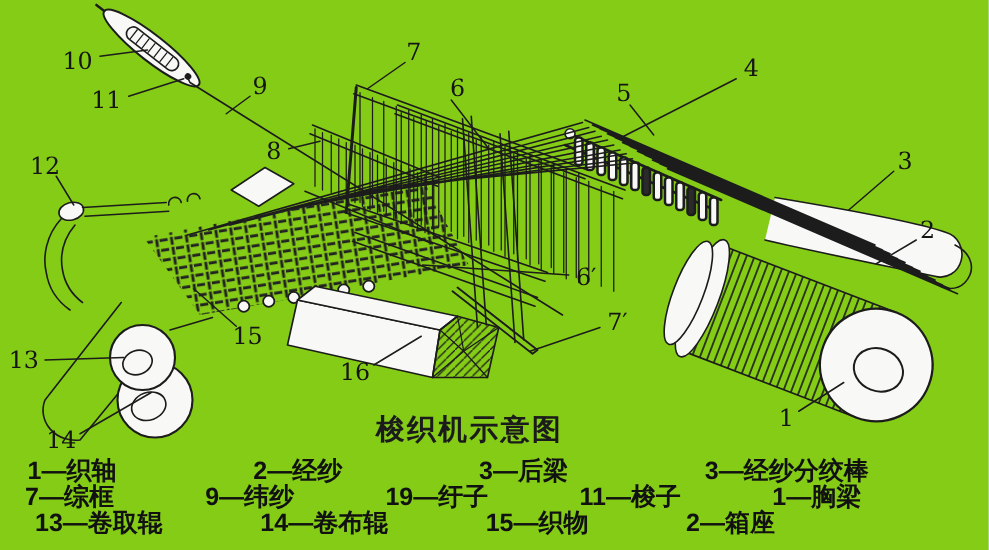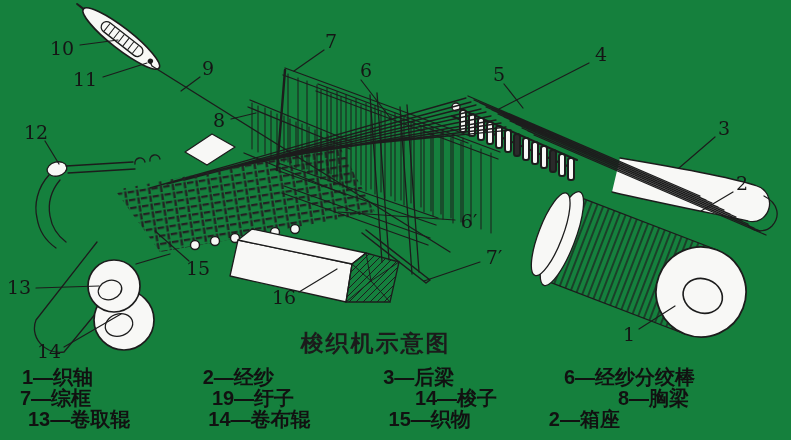--- a/index.html
+++ b/index.html
@@ -1,16 +1,16 @@
 <!DOCTYPE html>
 <html><head>
 <meta charset="utf-8">
 <style>
   html,body{margin:0;padding:0;background:#e8e8e8;}
-  .page{position:relative;width:791px;height:440px;background:#15803d;overflow:hidden;
+  .page{position:relative;width:791px;height:440px;background:#84cc16;overflow:hidden;
         font-family:"Liberation Sans",sans-serif;}
   .stage{position:absolute;left:0;top:0;width:791px;height:362px;}
   .plabel{font-family:"DejaVu Serif",serif;font-size:19px;}
   .title{position:absolute;top:328px;left:0;width:791px;text-align:center;
          padding-right:40px;box-sizing:border-box;
          font-size:23px;font-weight:700;color:#1b1b1b;letter-spacing:2px;font-family:Liberation Serif, serif;}
   .legend{position:absolute;top:367px;left:0;width:701px;color:#111;
           font-weight:700;font-size:20px;line-height:21px;}
   .lrow{display:flex;justify-content:space-between;white-space:nowrap;}
   .r1{padding:0 6px 0 22px;}
@@ -195,27 +195,28 @@
     </g>
   </svg>
 
   <div class="title">梭织机示意图</div>
 
   <div class="legend">
     <div class="lrow r1">
       <span>1—织轴</span>
       <span>2—经纱</span>
       <span>3—后梁</span>
-      <span>6—经纱分绞棒</span>
+      <span>3—经纱分绞棒</span>
     </div>
     <div class="lrow r2">
       <span>7—综框</span>
+      <span>9—纬纱</span>
       <span>19—纡子</span>
-      <span>14—梭子</span>
-      <span>8—胸梁</span>
+      <span>11—梭子</span>
+      <span>1—胸梁</span>
     </div>
     <div class="lrow r3">
       <span>13—卷取辊</span>
       <span>14—卷布辊</span>
       <span>15—织物</span>
       <span>2—箱座</span>
     </div>
   </div>
 
 </div>

